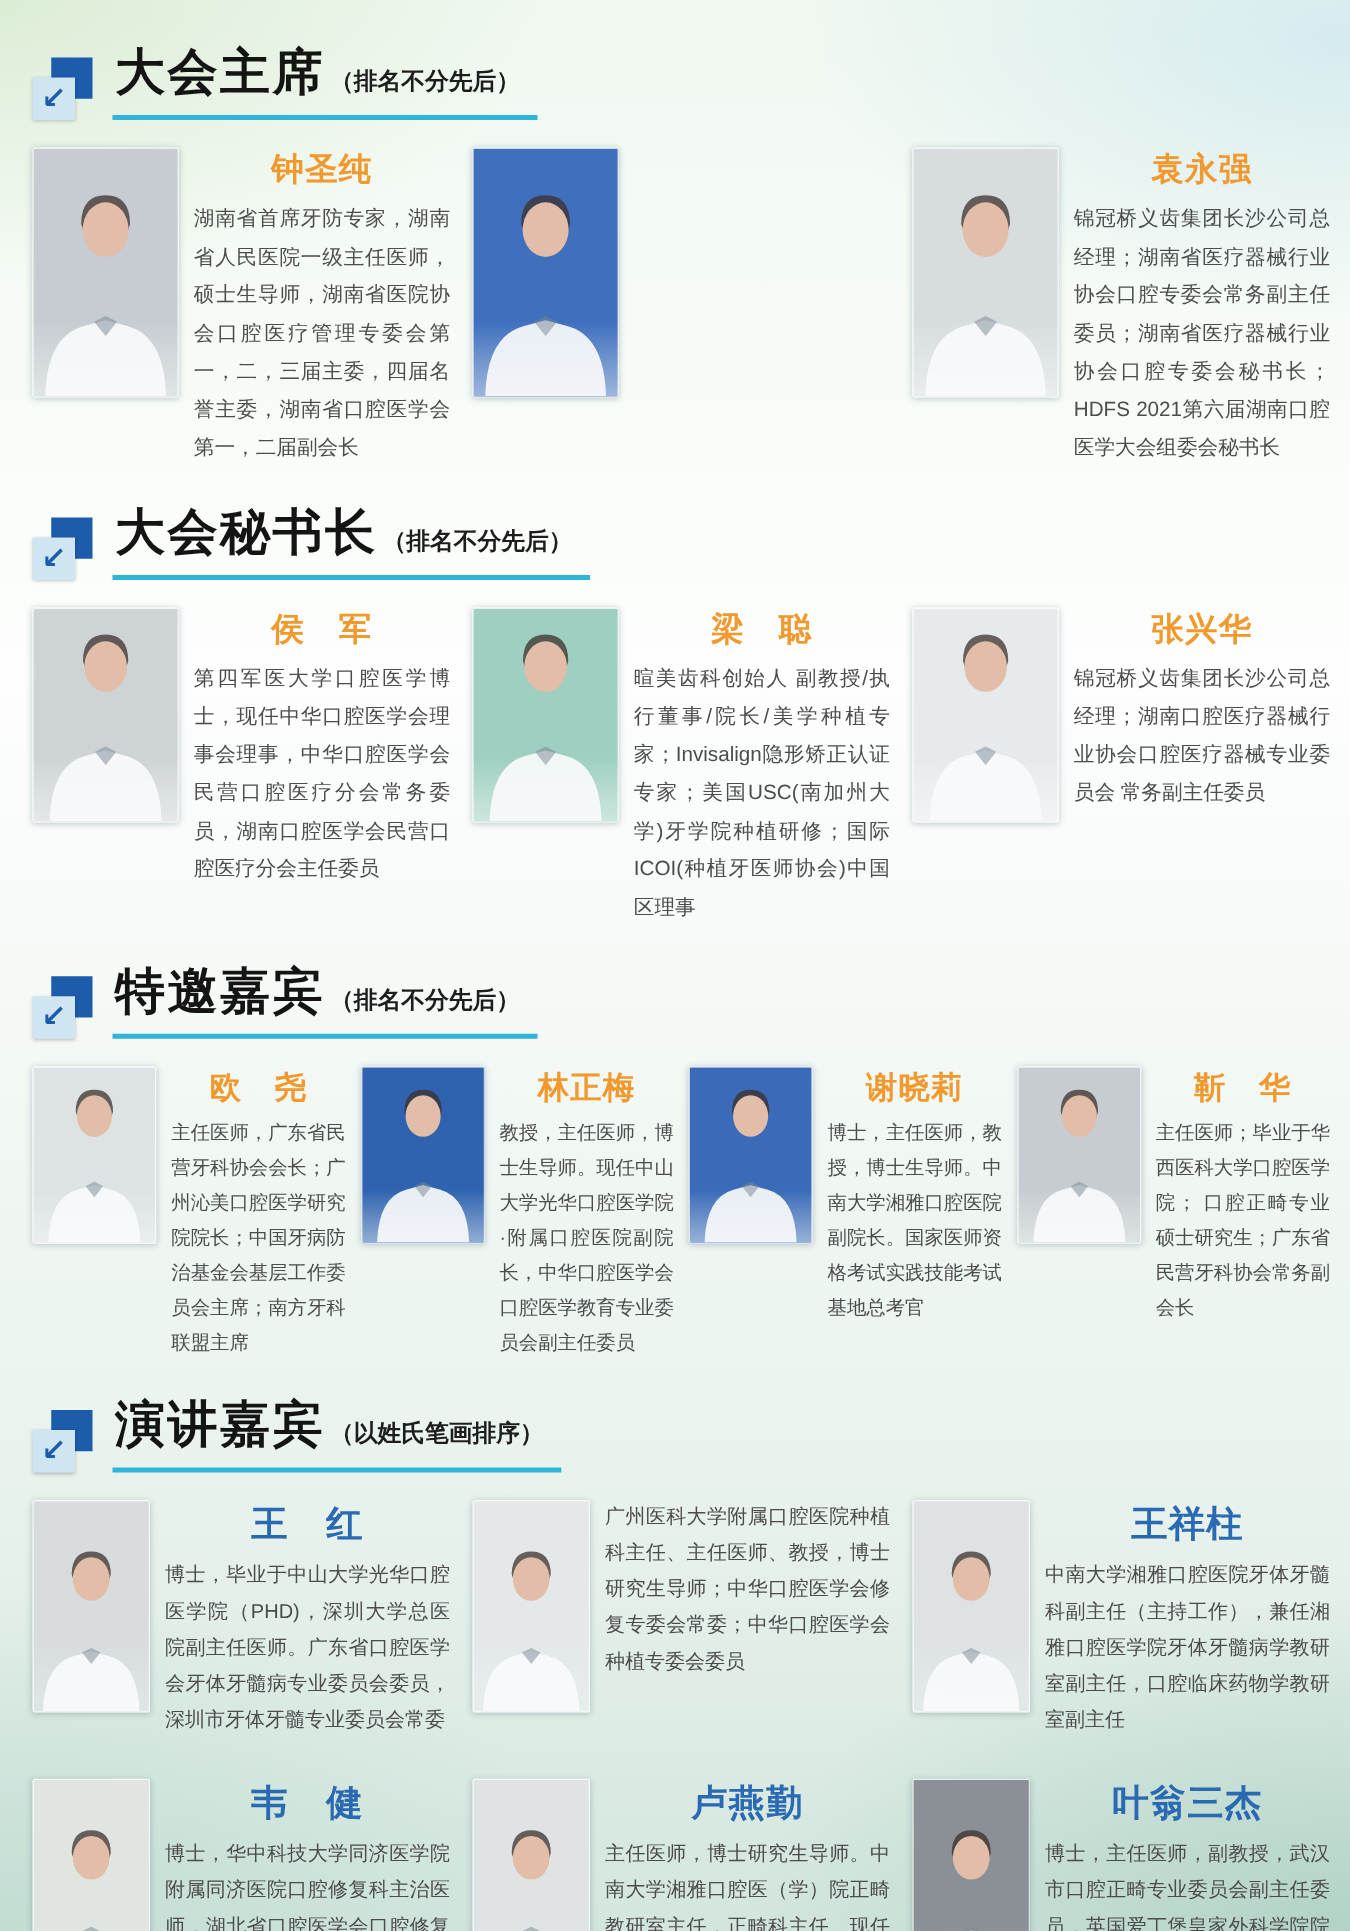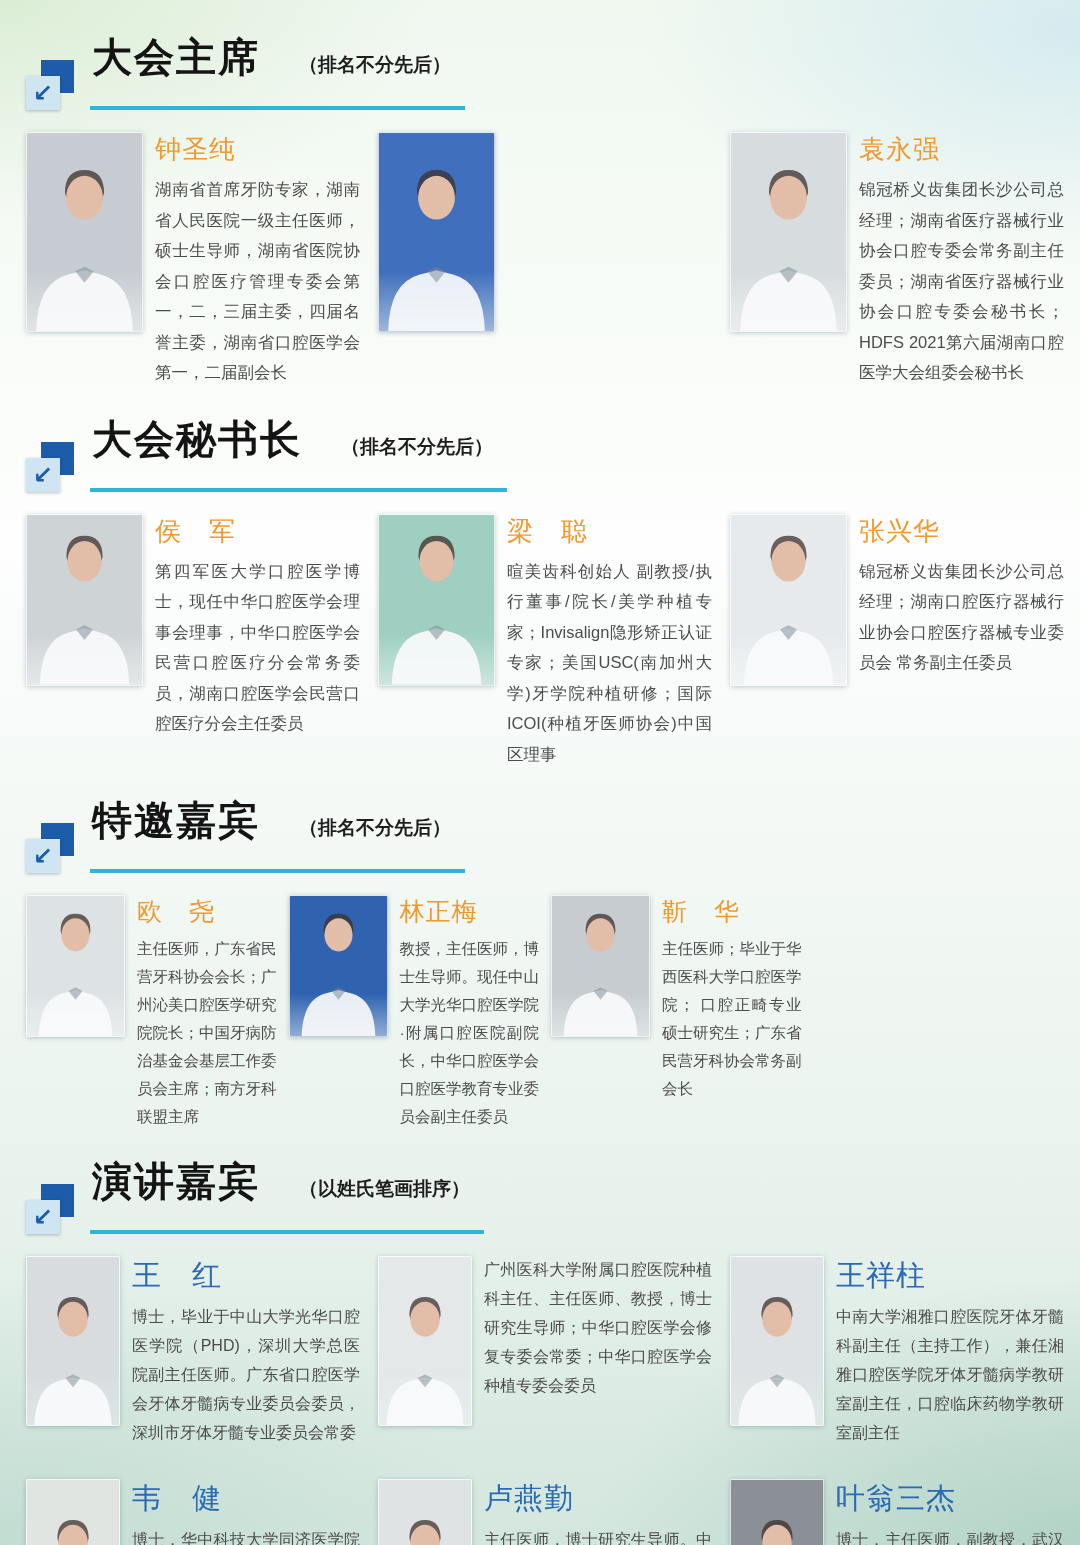--- a/index.html
+++ b/index.html
@@ -14,35 +14,35 @@
       radial-gradient(700px 380px at 0% 100%, rgba(186,216,205,0.65), rgba(255,255,255,0) 70%),
       linear-gradient(180deg,#f0f8f0 0%, #fdfefd 35%, #e8f2ec 78%, #d3e6de 100%);
   }
   .section { margin-bottom:24px; }
   .section-header { display:flex; align-items:flex-end; gap:14px; margin-bottom:22px; }
   .sec-icon { position:relative; width:50px; height:50px; flex:none; }
   .sec-icon .back { position:absolute; right:2px; top:0; width:33px; height:33px; background:#1c5cab; }
   .sec-icon .front { position:absolute; left:0; bottom:0; width:34px; height:34px; background:#cfe6f2;
     display:flex; align-items:center; justify-content:center; box-shadow:0 1px 3px rgba(0,0,0,.25); }
   .sec-icon .front span { color:#1c5cab; font-size:24px; font-weight:bold; line-height:1; }
-  .header-text { display:flex; align-items:baseline; gap:19px;
-    border-bottom:4px solid #2fb5d8; padding:0 14px 21px 2px; }
+  .header-text { display:flex; align-items:baseline; gap:4px;
+    border-bottom:4px solid #2fb5d8; padding:0 14px 7px 2px; }
   .sec-title { font-size:40px; font-weight:bold; color:#141414; letter-spacing:2px; }
-  .sec-subtitle { font-size:19px; font-weight:bold; color:#1d1d1d;margin-left:20px; }
+  .sec-subtitle { font-size:19px; font-weight:bold; color:#1d1d1d; }
 
   .people { display:grid; }
   .cols-3 .people { grid-template-columns:repeat(3, 1fr); gap:30px 18px; }
   .cols-4 .people { grid-template-columns:repeat(4, 1fr); gap:22px 12px; }
 
   .person { display:flex; gap:12px; }
   .photo { flex:none; position:relative; overflow:hidden; border-radius:2px;
     box-shadow:0 1px 5px rgba(40,70,90,.28); border:1px solid rgba(255,255,255,.7); }
   .photo svg { position:absolute; bottom:0; left:0; width:100%; height:94%; }
   .info { flex:1; min-width:0; }
-  .person-name { font-weight:normal; margin:0 0 7px; letter-spacing:1px; }
+  .person-name { font-weight:bold; margin:0 0 7px; letter-spacing:1px;text-align:center; }
   .person-bio { color:#4c4c4c; font-weight:500; text-align:justify; }
 
   .sec-chairman  .photo { width:117px; height:200px; }
   .sec-secretary .photo { width:117px; height:172px; }
   .sec-guests    .photo { width:99px;  height:142px; }
   .sec-speakers  .photo { width:94px;  height:170px; }
 
   .sec-chairman  .person-name, .sec-secretary .person-name { font-size:26px; }
   .sec-chairman  .person-bio,  .sec-secretary .person-bio  { font-size:16.5px; line-height:1.85; }
   .sec-guests  .person-name { font-size:25px; }
@@ -206,20 +206,34 @@
               <path d="M8 150 q1 -42 27 -49 l15 -4 l15 4 q26 7 27 49 z" fill="rgba(248,250,251,0.92)"></path>
               <path d="M42 98 l8 10 l8 -10 l-8 -4 z" fill="rgba(120,135,145,0.5)"></path>
             </svg>
           </div>
           <div class="info">
             <div class="person-name" style="color:#f0992e">林正梅</div>
             <div class="person-bio">教授，主任医师，博士生导师。现任中山大学光华口腔医学院·附属口腔医院副院长，中华口腔医学会口腔医学教育专业委员会副主任委员</div>
           </div>
         </div>
         <div class="person">
+          <div class="photo" style="background:linear-gradient(180deg,#3a6ab8 0%, #3a6ab8 70%, rgba(255,255,255,0.35) 130%)">
+            <svg viewBox="0 0 100 150" preserveAspectRatio="xMidYMax meet">
+              <path d="M33 30 q0 -20 17 -20 q17 0 17 20 l-2 6 q-15 -8 -30 0 z" fill="rgba(60,48,44,0.75)"></path>
+              <ellipse cx="50" cy="34" rx="16" ry="19" fill="#e2bda7"></ellipse>
+              <path d="M8 150 q1 -42 27 -49 l15 -4 l15 4 q26 7 27 49 z" fill="rgba(248,250,251,0.92)"></path>
+              <path d="M42 98 l8 10 l8 -10 l-8 -4 z" fill="rgba(120,135,145,0.5)"></path>
+            </svg>
+          </div>
+          <div class="info">
+            <div class="person-name" style="color:#f0992e">谢晓莉</div>
+            <div class="person-bio">博士，主任医师，教授，博士生导师。中南大学湘雅口腔医院副院长。国家医师资格考试实践技能考试基地总考官</div>
+          </div>
+        </div>
+        <div class="person">
           <div class="photo" style="background:linear-gradient(180deg,#c7ccd0 0%, #c7ccd0 70%, rgba(255,255,255,0.35) 130%)">
             <svg viewBox="0 0 100 150" preserveAspectRatio="xMidYMax meet">
               <path d="M33 30 q0 -20 17 -20 q17 0 17 20 l-2 6 q-15 -8 -30 0 z" fill="rgba(60,48,44,0.75)"></path>
               <ellipse cx="50" cy="34" rx="16" ry="19" fill="#e2bda7"></ellipse>
               <path d="M8 150 q1 -42 27 -49 l15 -4 l15 4 q26 7 27 49 z" fill="rgba(248,250,251,0.92)"></path>
               <path d="M42 98 l8 10 l8 -10 l-8 -4 z" fill="rgba(120,135,145,0.5)"></path>
             </svg>
           </div>
           <div class="info">
             <div class="person-name" style="color:#f0992e">靳　华</div>

